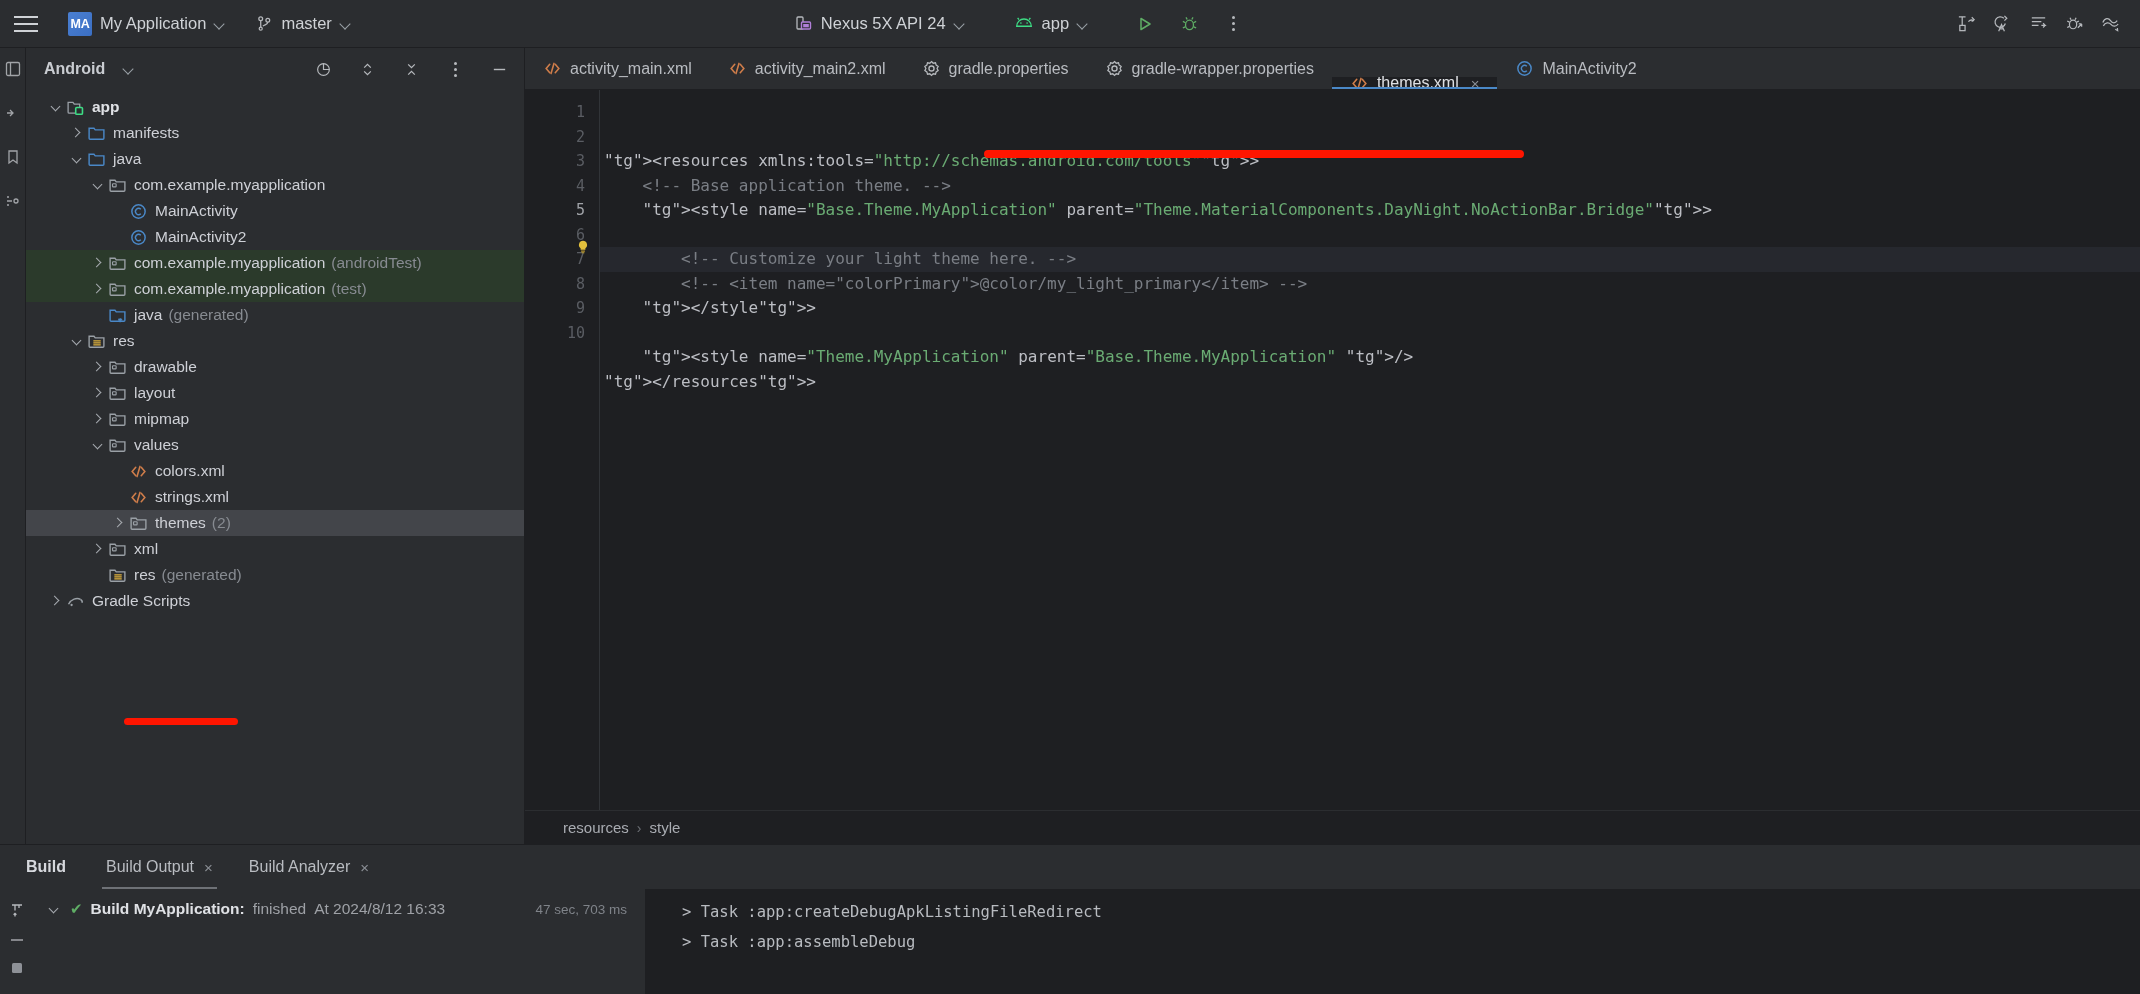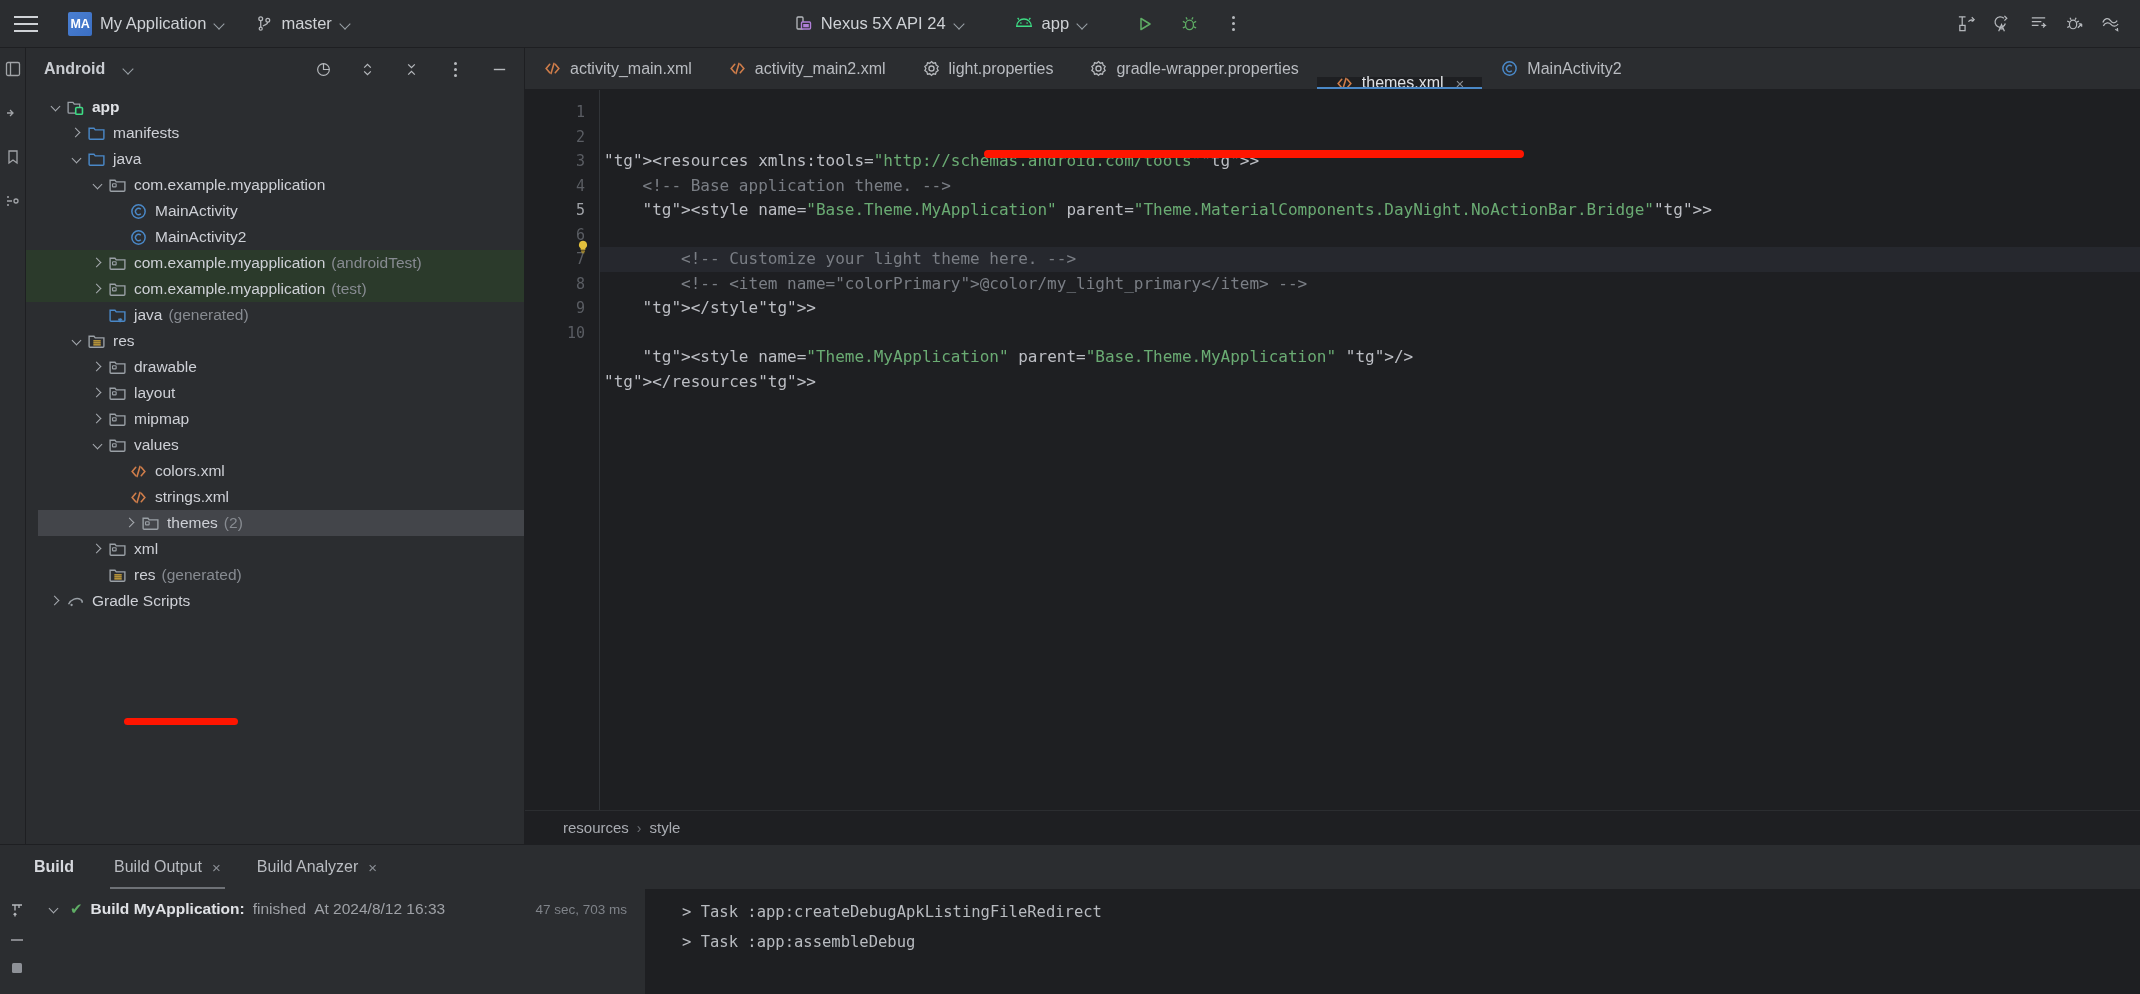--- a/index.html
+++ b/index.html
@@ -78,21 +78,21 @@
   .ph-spacer { flex: 1; }
   .ph-icon { width: 26px; height: 26px; display:flex; align-items:center; justify-content:center; cursor:pointer; border-radius:4px; }
 
   .tree { flex: 1; overflow: hidden; padding-top: 4px; font-size: 15.5px; }
   .row {
     display: flex; align-items: center; height: 26px;
     padding-left: 0; cursor: pointer; white-space: nowrap;
     color: #ced0d6;
   }
   .row.test-scope { background: #2b3a2b; }
-  .row.selected { background: #43454a; margin-left: 12px; }
+  .row.selected { background: #43454a; }
   .row .arrow { width: 16px; height: 16px; flex:0 0 16px; position: relative; margin-right: 2px; }
   .arrow.down::after, .arrow.right::after {
     content:''; position:absolute; width:6px; height:6px;
     border-right:1.6px solid #a7abb0; border-bottom:1.6px solid #a7abb0;
   }
   .arrow.down::after { left:4px; top:4px; transform: rotate(45deg); }
   .arrow.right::after { left:3px; top:4px; transform: rotate(-45deg); }
   .row .ic { width: 19px; height: 19px; flex:0 0 19px; margin-right: 7px; display:flex; align-items:center; justify-content:center; }
   .lbl { font-size: 15.5px; }
   .lbl.bold { font-weight: bold; }
@@ -147,21 +147,21 @@
   }
   .bc-sep { color: #6d7177; font-size: 14px; }
 
   
   .build {
     height: 150px; flex: 0 0 150px; background:#2b2d30;
     display:flex; flex-direction:column; border-top:1px solid #1e1f22;
   }
   .build-tabs {
     height: 44px; flex:0 0 44px; display:flex; align-items:center;
-    padding-left: 34px; gap: 0;
+    padding-left: 26px; gap: 0;
   }
   .btab { display:flex; align-items:center; gap:10px; padding: 0 18px; height:44px; font-size:16px; color:#b9bcc1; cursor:pointer; position:relative;}
   .btab.title { font-weight:bold; color:#d6d8dd; padding-left:0; padding-right:22px;}
   .btab.active::after { content:''; position:absolute; left:14px; right:14px; bottom:0; height:2px; background:#6e7176; }
   .btab .x { color:#8b8f95; font-size:15px; }
   .build-body { flex:1; display:flex; min-height:0; }
   .build-rail { width: 34px; flex:0 0 34px; display:flex; flex-direction:column; align-items:center; padding-top: 12px; gap: 16px; }
   .build-left {
     width: 612px; flex: 0 0 612px; border-right:1px solid #1e1f22; padding-top: 6px; font-size: 15.5px;
     position: relative;
@@ -604,21 +604,21 @@
             </span>
             <span>activity_main2.xml</span>
           </div>
           <div class="tab">
             <span>
               <svg width="19" height="19" viewBox="0 0 18 18" fill="none">
                 <circle cx="9" cy="9" r="2.4" stroke="#b6b9bd" stroke-width="1.3"></circle>
                 <path d="M9 2.4 10.6 4l2.2-.4.6 2.2 1.9 1.2-1 2 1 2-1.9 1.2-.6 2.2-2.2-.4L9 15.6 7.4 14l-2.2.4-.6-2.2L2.7 11l1-2-1-2 1.9-1.2.6-2.2L7.4 4z" stroke="#b6b9bd" stroke-width="1.2"></path>
               </svg>
             </span>
-            <span>light.properties</span>
+            <span>gradle.properties</span>
           </div>
           <div class="tab">
             <span>
               <svg width="19" height="19" viewBox="0 0 18 18" fill="none">
                 <circle cx="9" cy="9" r="2.4" stroke="#b6b9bd" stroke-width="1.3"></circle>
                 <path d="M9 2.4 10.6 4l2.2-.4.6 2.2 1.9 1.2-1 2 1 2-1.9 1.2-.6 2.2-2.2-.4L9 15.6 7.4 14l-2.2.4-.6-2.2L2.7 11l1-2-1-2 1.9-1.2.6-2.2L7.4 4z" stroke="#b6b9bd" stroke-width="1.2"></path>
               </svg>
             </span>
             <span>gradle-wrapper.properties</span>
           </div>

